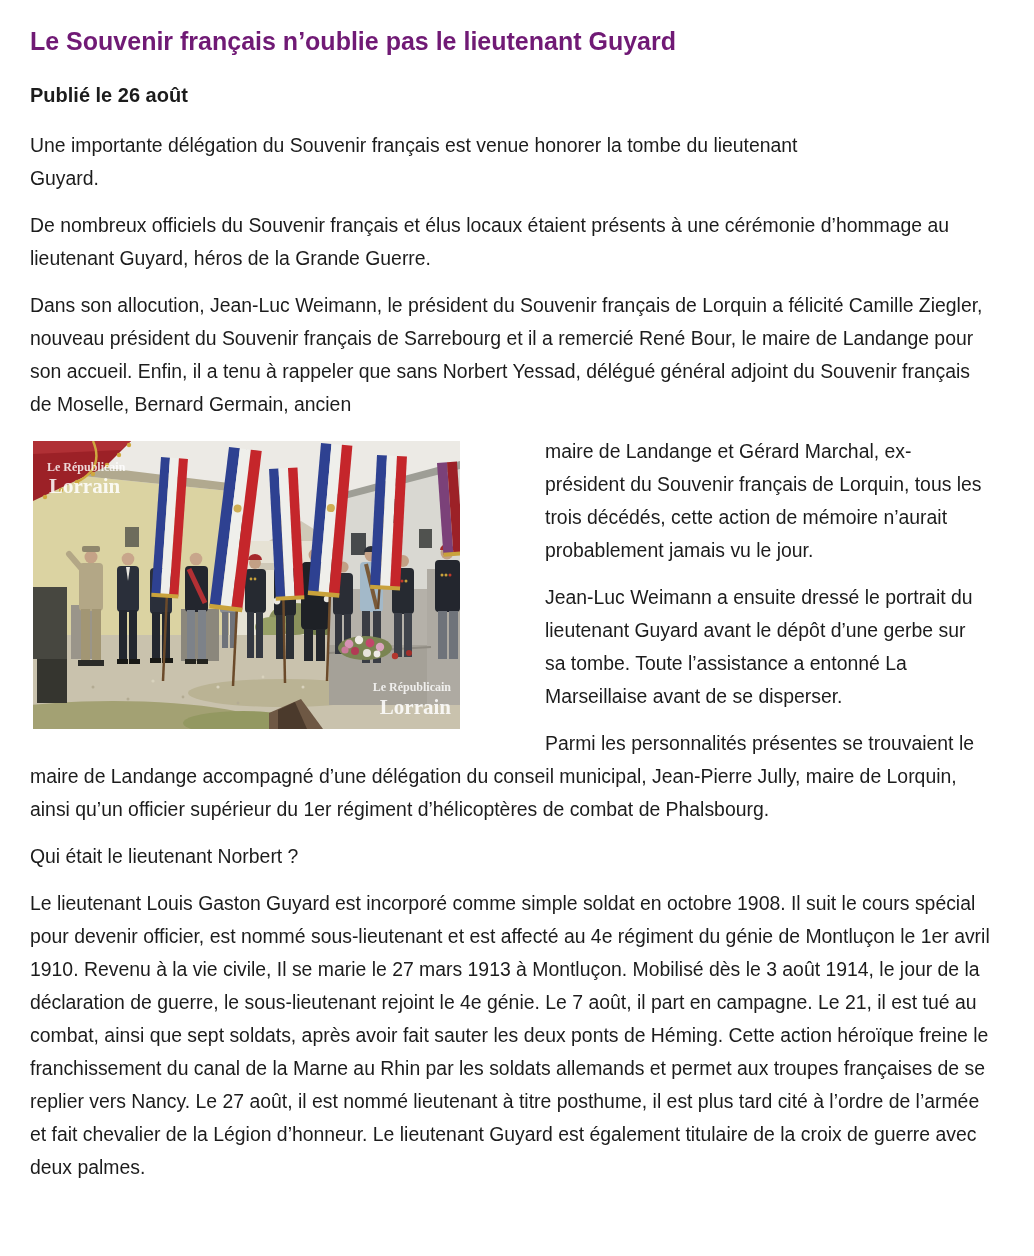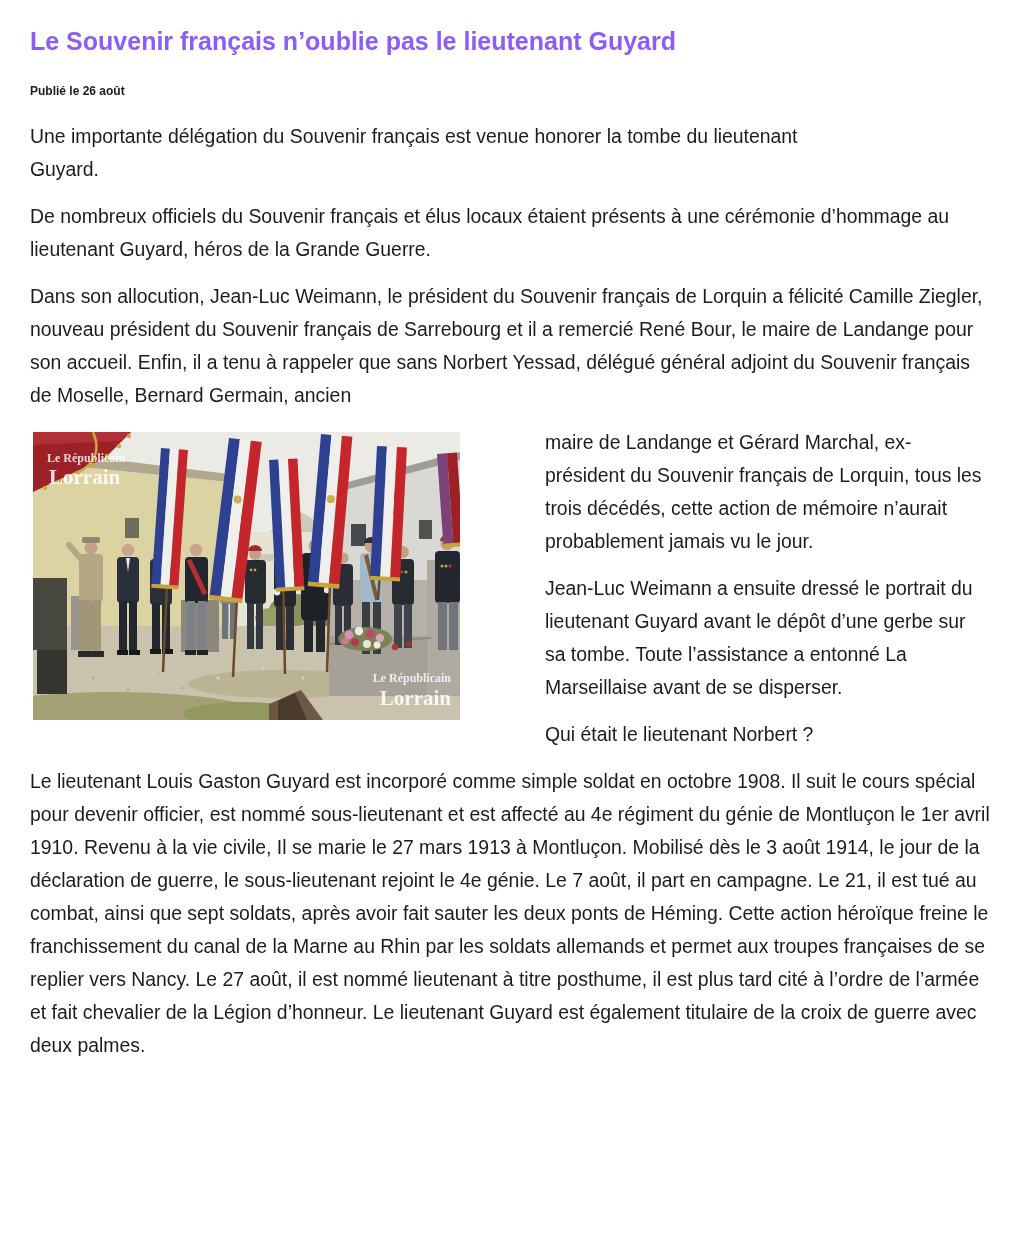--- a/index.html
+++ b/index.html
@@ -12,25 +12,25 @@
   .page { width: 1034px; height: 1256px; background: #ffffff; }
   .article {
     padding: 26px 40px 0 30px;
     color: #1c1c1c;
   }
   h1.title {
     margin: 0 0 28px 0;
     font-size: 25px;
     line-height: 1.2;
     font-weight: bold;
-    color: #8b5cf6;
+    color: #701a75;
   }
   .pubdate {
     margin: 0 0 22px 0;
-    font-size: 12px;
+    font-size: 20px;
     font-weight: bold;
     color: #1c1c1c;
   }
   p.body-par {
     margin: 0 0 14px 0;
     font-size: 19.4px;
     line-height: 33px;
     color: #1c1c1c;
   }
   p.lines { white-space: pre-line; }
@@ -318,19 +318,20 @@
     <p class="body-par lines">maire de Landange et Gérard Marchal, ex-
 président du Souvenir français de Lorquin, tous les
 trois décédés, cette action de mémoire n’aurait
 probablement jamais vu le jour.</p>
 
     <p class="body-par lines">Jean-Luc Weimann a ensuite dressé le portrait du
 lieutenant Guyard avant le dépôt d’une gerbe sur
 sa tombe. Toute l’assistance a entonné La
 Marseillaise avant de se disperser.</p>
 
+    <p class="body-par">Parmi les personnalités présentes se trouvaient le maire de Landange accompagné d’une délégation du conseil municipal, Jean-Pierre Jully, maire de Lorquin, ainsi qu’un officier supérieur du 1er régiment d’hélicoptères de combat de Phalsbourg.</p>
 
     <p class="body-par">Qui était le lieutenant Norbert ?</p>
 
     <p class="body-par">Le lieutenant Louis Gaston Guyard est incorporé comme simple soldat en octobre 1908. Il suit le cours spécial pour devenir officier, est nommé sous-lieutenant et est affecté au 4e régiment du génie de Montluçon le 1er avril 1910. Revenu à la vie civile, Il se marie le 27 mars 1913 à Montluçon. Mobilisé dès le 3 août 1914, le jour de la déclaration de guerre, le sous-lieutenant rejoint le 4e génie. Le 7 août, il part en campagne. Le 21, il est tué au combat, ainsi que sept soldats, après avoir fait sauter les deux ponts de Héming. Cette action héroïque freine le franchissement du canal de la Marne au Rhin par les soldats allemands et permet aux troupes françaises de se replier vers Nancy. Le 27 août, il est nommé lieutenant à titre posthume, il est plus tard cité à l’ordre de l’armée et fait chevalier de la Légion d’honneur. Le lieutenant Guyard est également titulaire de la croix de guerre avec deux palmes.</p>
 
   </article>
 </div>
 
 </body></html>

